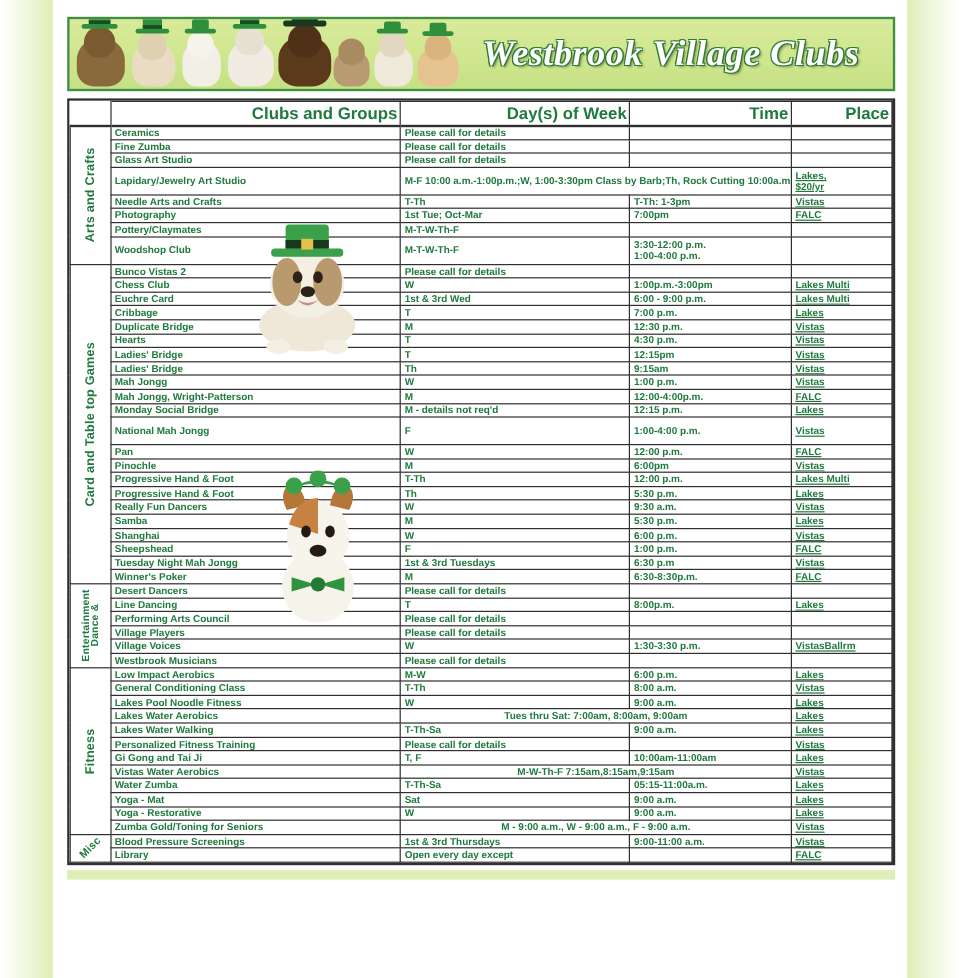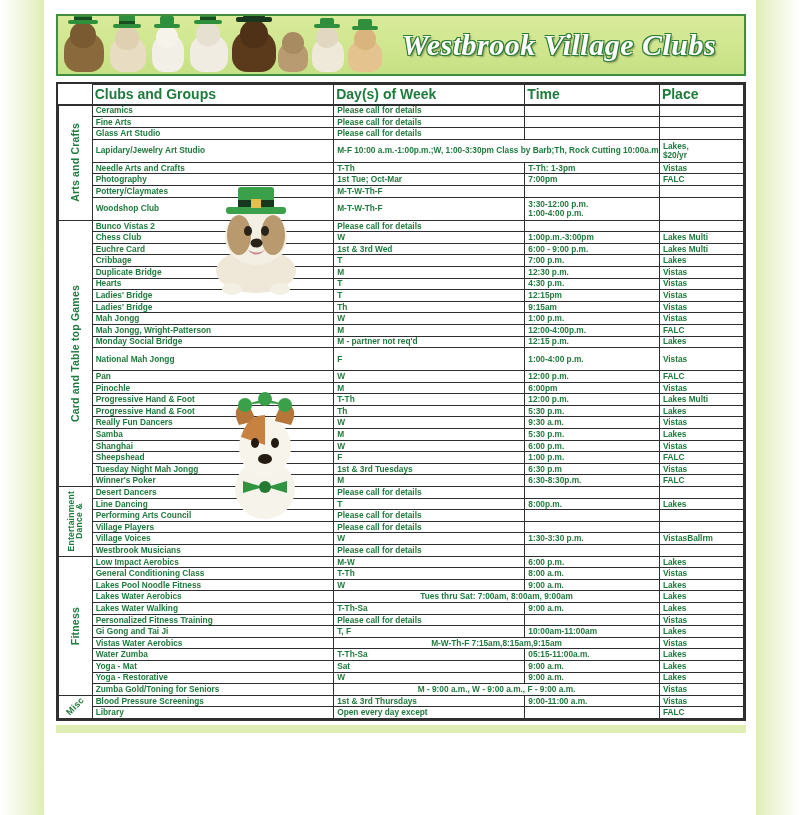--- a/index.html
+++ b/index.html
@@ -72,21 +72,21 @@
     font-weight:bold;
     color:#1f7a3d;
     line-height:1.05;
     vertical-align:middle;
     white-space:nowrap;
     overflow:hidden;
     height:11.6px;
   }
   table.clubs thead th {
     font-size:14px;
-    text-align:left;
+    text-align:right;
     color:#1f7a3d;
     height:20px;
     padding:1px 2px;
     background:#ffffff;
     border-bottom:2px solid #2f2f2f;
   }
   col.c-cat   { width:22px; }
   col.c-club  { width:158px; }
   col.c-day   { width:125px; }
   col.c-time  { width:88px; }
@@ -120,21 +120,21 @@
   }
   .vtext.small { font-size:8.6px; }
   .vtext.diag {
     writing-mode:horizontal-tb;
     transform:rotate(-45deg);
     font-size:9px;
   }
   td.club { padding-left:4px; }
   td.day  { padding-left:3px; }
   td.time { padding-left:2px; font-size:7.8px;margin-top:28px; }
-  td.place{ padding-left:3px; }
+  td.place{ padding-left:3px;text-decoration:underline; }
   td.contact { padding-left:4px; }
   td.ctr { text-align:center; }
   .twoline { white-space:normal; line-height:1.25; font-size:7.6px; text-align:center; }
   .twoline.left { text-align:left; }
   td.tall { height:23px; }
 
   
   .overlay-dog { position:absolute; pointer-events:none; }
 
   .footer-strip {
@@ -240,21 +240,21 @@
                 <span class="vtext">Arts and Crafts</span>
               </div>
             </td>
             <td class="club">Ceramics</td>
             <td class="day">Please call for details</td>
             <td class="time"></td>
             <td class="place"></td>
             <td class="contact">Bernice Lever 602-373-6008</td>
           </tr>
           <tr>
-            <td class="club">Fine Arts</td>
+            <td class="club">Fine Zumba</td>
             <td class="day">Please call for details</td>
             <td class="time"></td>
             <td class="place"></td>
             <td class="contact">Kim Mraz 623-377-6520</td>
           </tr>
           <tr>
             <td class="club">Glass Art Studio</td>
             <td class="day">Please call for details</td>
             <td class="time"></td>
             <td class="place"></td>
@@ -373,21 +373,21 @@
           </tr>
           <tr>
             <td class="club">Mah Jongg, Wright-Patterson</td>
             <td class="day">M</td>
             <td class="time">12:00-4:00p.m.</td>
             <td class="place">FALC</td>
             <td class="contact">Mary Maccracken 623-566-3312</td>
           </tr>
           <tr>
             <td class="club">Monday Social Bridge</td>
-            <td class="day">M - partner not req'd</td>
+            <td class="day">M - details not req'd</td>
             <td class="time">12:15 p.m.</td>
             <td class="place">Lakes</td>
             <td class="contact">Ralph Doner 480-410-7786</td>
           </tr>
           <tr style="height: 23px;">
             <td class="club tall">National Mah Jongg</td>
             <td class="day tall">F</td>
             <td class="time tall">1:00-4:00 p.m.</td>
             <td class="place tall">Vistas</td>
             <td class="contact twoline left tall">

